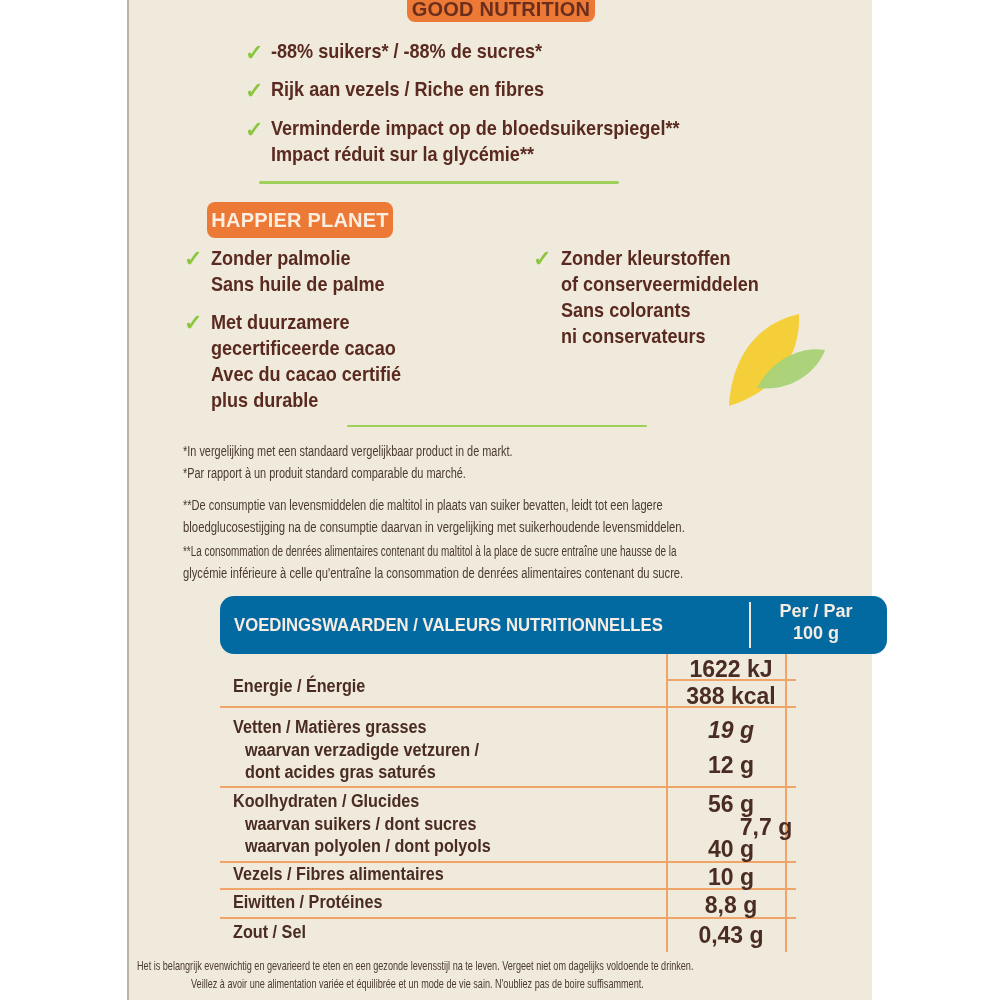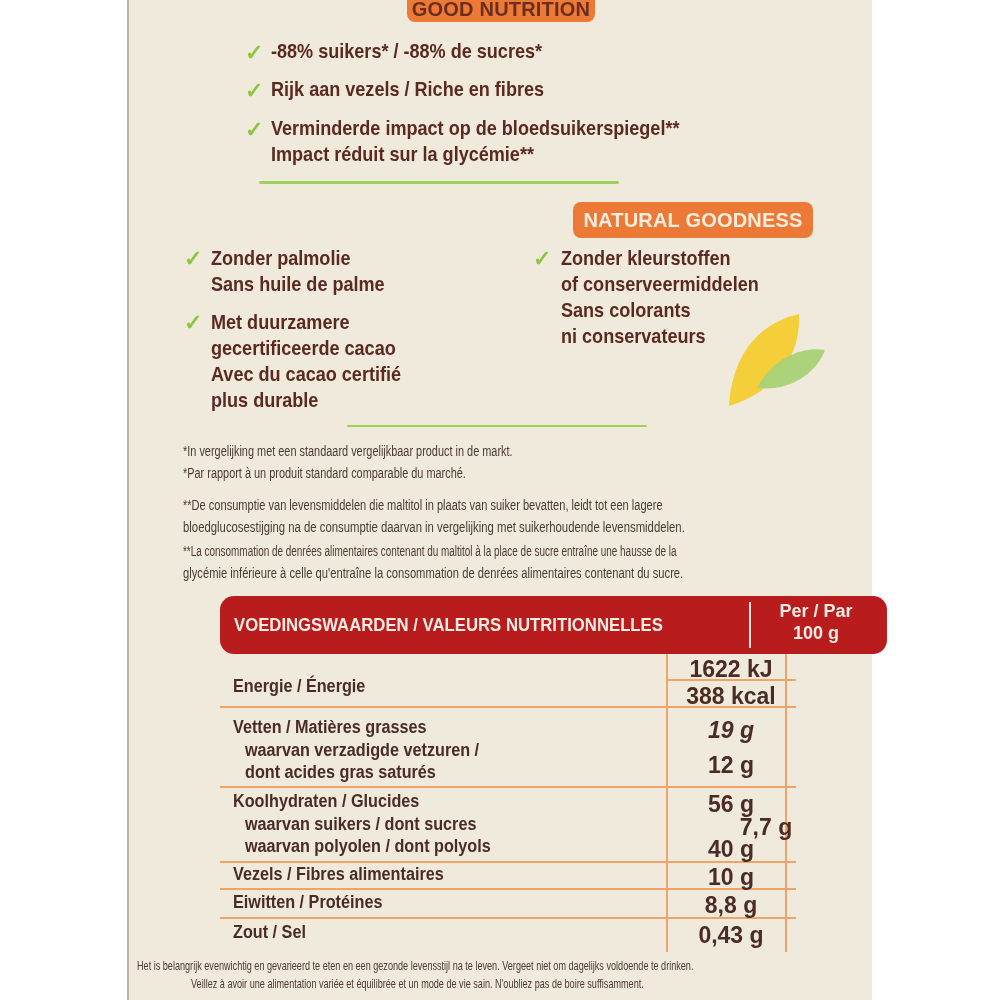--- a/index.html
+++ b/index.html
@@ -12,21 +12,21 @@
           text-align:center; letter-spacing:0.2px; }
   .pill.top { left:278px; top:-10px; width:188px; height:32px; line-height:38px; font-size:20px; color:#6b2e1c; }
   .pill.hp { left:78px; top:202px; width:186px; height:36px; line-height:36px; font-size:20px; }
   .pill.ng { left:444px; top:202px; width:240px; height:36px; line-height:36px; font-size:20px; }
   .claim { position:absolute; color:#5a2a20; font-weight:bold; font-size:21px; line-height:26px;
            transform:scaleX(0.86); transform-origin:left top; white-space:nowrap; }
   .check { position:absolute; color:#8cc63f; font-size:22px; font-weight:bold; }
   .divider { position:absolute; height:3px; background:#9fd05a; border-radius:2px; }
   .foot { position:absolute; color:#4a3a32; font-size:14px; line-height:22px; white-space:nowrap;
           transform-origin:left top; }
-  .table-head { position:absolute; left:91px; top:596px; width:667px; height:58px; background:#b91c1c;
+  .table-head { position:absolute; left:91px; top:596px; width:667px; height:58px; background:#0369a1;
                 border-radius:14px; color:#f5ece4; font-weight:bold; }
   .th-label { position:absolute; left:14px; top:18px; font-size:19px; transform:scaleX(0.88); transform-origin:left top; white-space:nowrap; }
   .th-sep { position:absolute; left:529px; top:6px; width:2px; height:46px; background:#f0e6dc; }
   .th-per { position:absolute; left:531px; top:4px; width:130px; text-align:center; font-size:18px; line-height:22px; }
   .vline { position:absolute; width:2px; background:#f0a46a; }
   .hline { position:absolute; height:2px; background:#f0a46a; }
   .lbl { position:absolute; color:#4a2c24; font-weight:bold; font-size:18px; white-space:nowrap;
          transform:scaleX(0.9); transform-origin:left top; }
   .val { position:absolute; color:#4a2c24; font-weight:bold; font-size:23px; width:130px; text-align:center; }
   .leaf { position:absolute; }
@@ -43,31 +43,31 @@
 
   <span class="check" style="left:116px;top:78px;">✓</span>
   <div class="claim" style="left:142px;top:76px;">Rijk aan vezels / Riche en fibres</div>
 
   <span class="check" style="left:116px;top:117px;">✓</span>
   <div class="claim" style="left:142px;top:115px;">Verminderde impact op de bloedsuikerspiegel**</div>
   <div class="claim" style="left:142px;top:141px;">Impact réduit sur la glycémie**</div>
 
   <div class="divider" style="left:130px;top:181px;width:360px;"></div>
 
+  <div class="pill hp">HAPPIER PLANET</div>
   <span class="check" style="left:55px;top:246px;">✓</span>
   <div class="claim" style="left:82px;top:245px;">Zonder palmolie</div>
   <div class="claim" style="left:82px;top:271px;">Sans huile de palme</div>
 
   <span class="check" style="left:55px;top:310px;">✓</span>
   <div class="claim" style="left:82px;top:309px;">Met duurzamere</div>
   <div class="claim" style="left:82px;top:335px;">gecertificeerde cacao</div>
   <div class="claim" style="left:82px;top:361px;">Avec du cacao certifié</div>
   <div class="claim" style="left:82px;top:387px;">plus durable</div>
 
-  <div class="pill ng">NATURAL GOODNESS</div>
   <span class="check" style="left:404px;top:246px;">✓</span>
   <div class="claim" style="left:432px;top:245px;">Zonder kleurstoffen</div>
   <div class="claim" style="left:432px;top:271px;">of conserveermiddelen</div>
   <div class="claim" style="left:432px;top:297px;">Sans colorants</div>
   <div class="claim" style="left:432px;top:323px;">ni conservateurs</div>
 
   <svg class="leaf" style="left:592px;top:310px;" width="110" height="100" viewBox="0 0 110 100">
     <path d="M8 96 C 10 55, 30 15, 78 4 C 80 40, 60 80, 8 96 Z" fill="#f5cf3a"></path>
     <path d="M36 78 C 50 50, 80 36, 104 40 C 96 62, 70 82, 36 78 Z" fill="#a8d277" opacity="0.95"></path>
   </svg>

